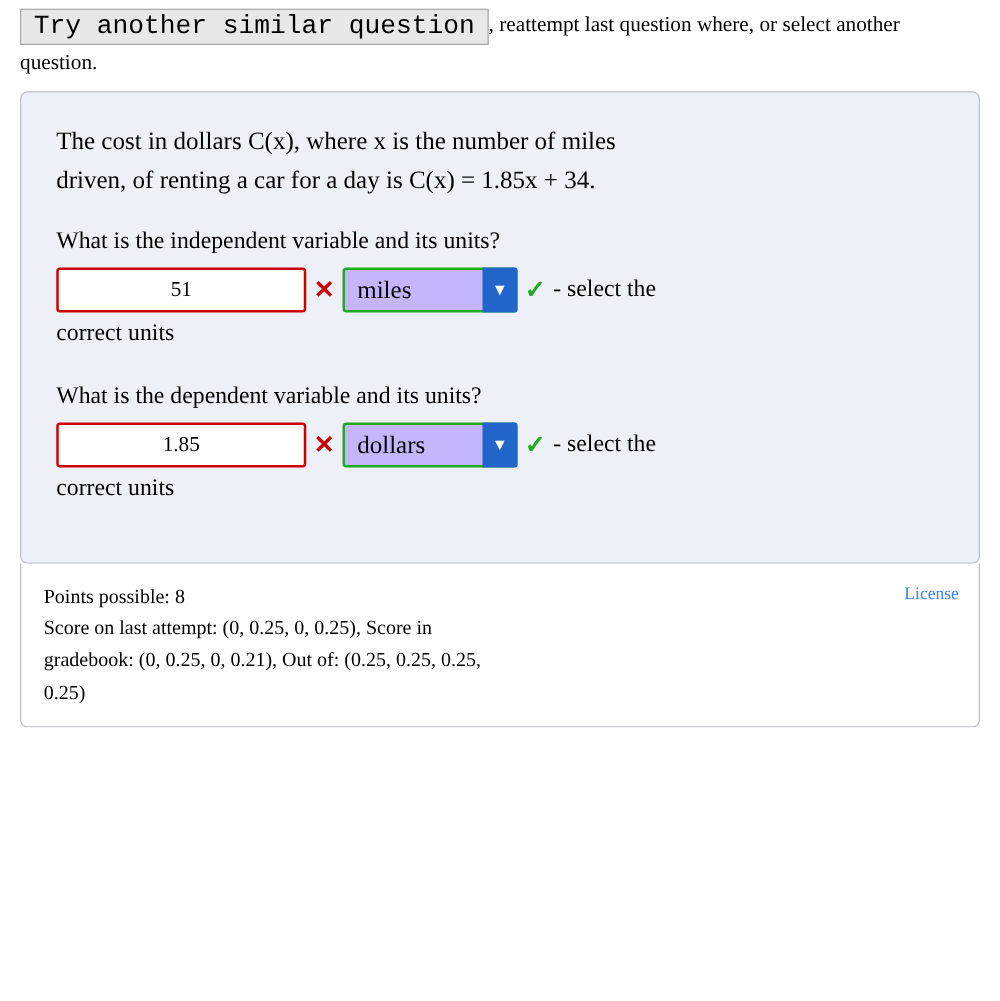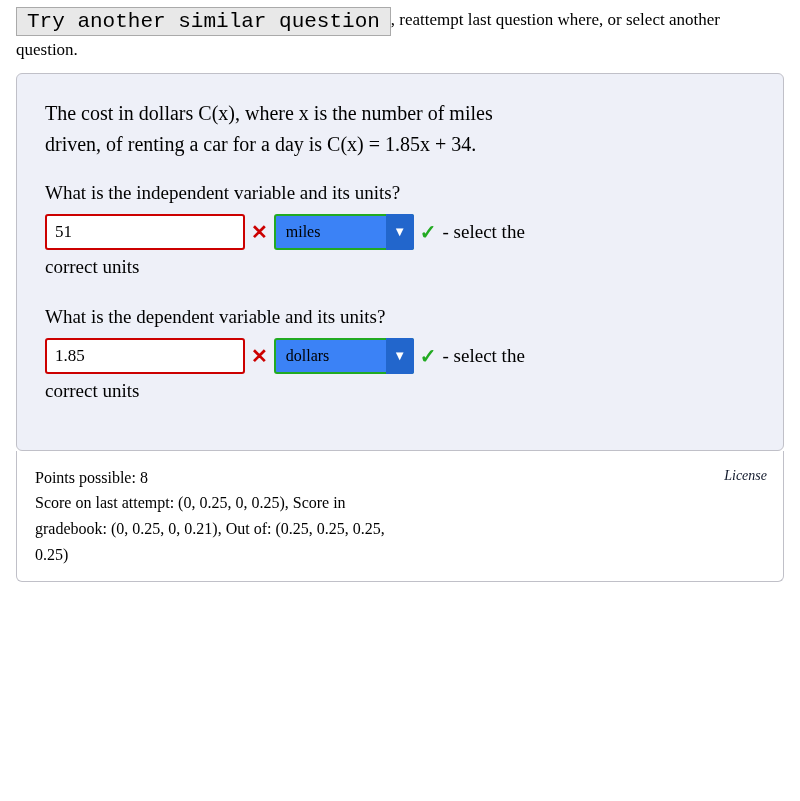--- a/index.html
+++ b/index.html
@@ -62,39 +62,40 @@
 
     .text-input {
       border: 2px solid #cc0000;
       border-radius: 3px;
       background: #fff;
       padding: 5px 8px;
       font-size: 17px;
       font-family: Georgia, serif;
       width: 200px;
       height: 36px;
+      text-align: center;
     }
 
     .x-icon {
       color: #cc0000;
       font-size: 20px;
       font-weight: bold;
     }
 
     .select-wrapper {
       position: relative;
       display: inline-block;
     }
 
     .unit-select {
       border: 2px solid #22aa22;
       border-radius: 3px;
-      background: #3b82f6;
+      background: #c4b5fd;
       padding: 5px 28px 5px 10px;
-      font-size: 16px;
+      font-size: 20px;
       font-family: Georgia, serif;
       appearance: none;
       -webkit-appearance: none;
       width: 140px;
       height: 36px;
       cursor: pointer;
     }
 
     .select-arrow {
       position: absolute;
@@ -157,24 +158,23 @@
       font-size: 16px;
       line-height: 1.6;
       position: relative;
     }
 
     .license-link {
       position: absolute;
       top: 14px;
       right: 16px;
       font-size: 14px;
-      color: #0f172a;
+      color: #3b82f6;
       text-decoration: none;
       cursor: pointer;
-      font-style: italic;
     }
   </style>
 </head>
 <body>
 
 <div class="top-bar">
   <button class="try-another-btn">Try another similar question</button><span>, reattempt last question where, or select another question.</span>
 </div>
 
 <div class="main-card">

